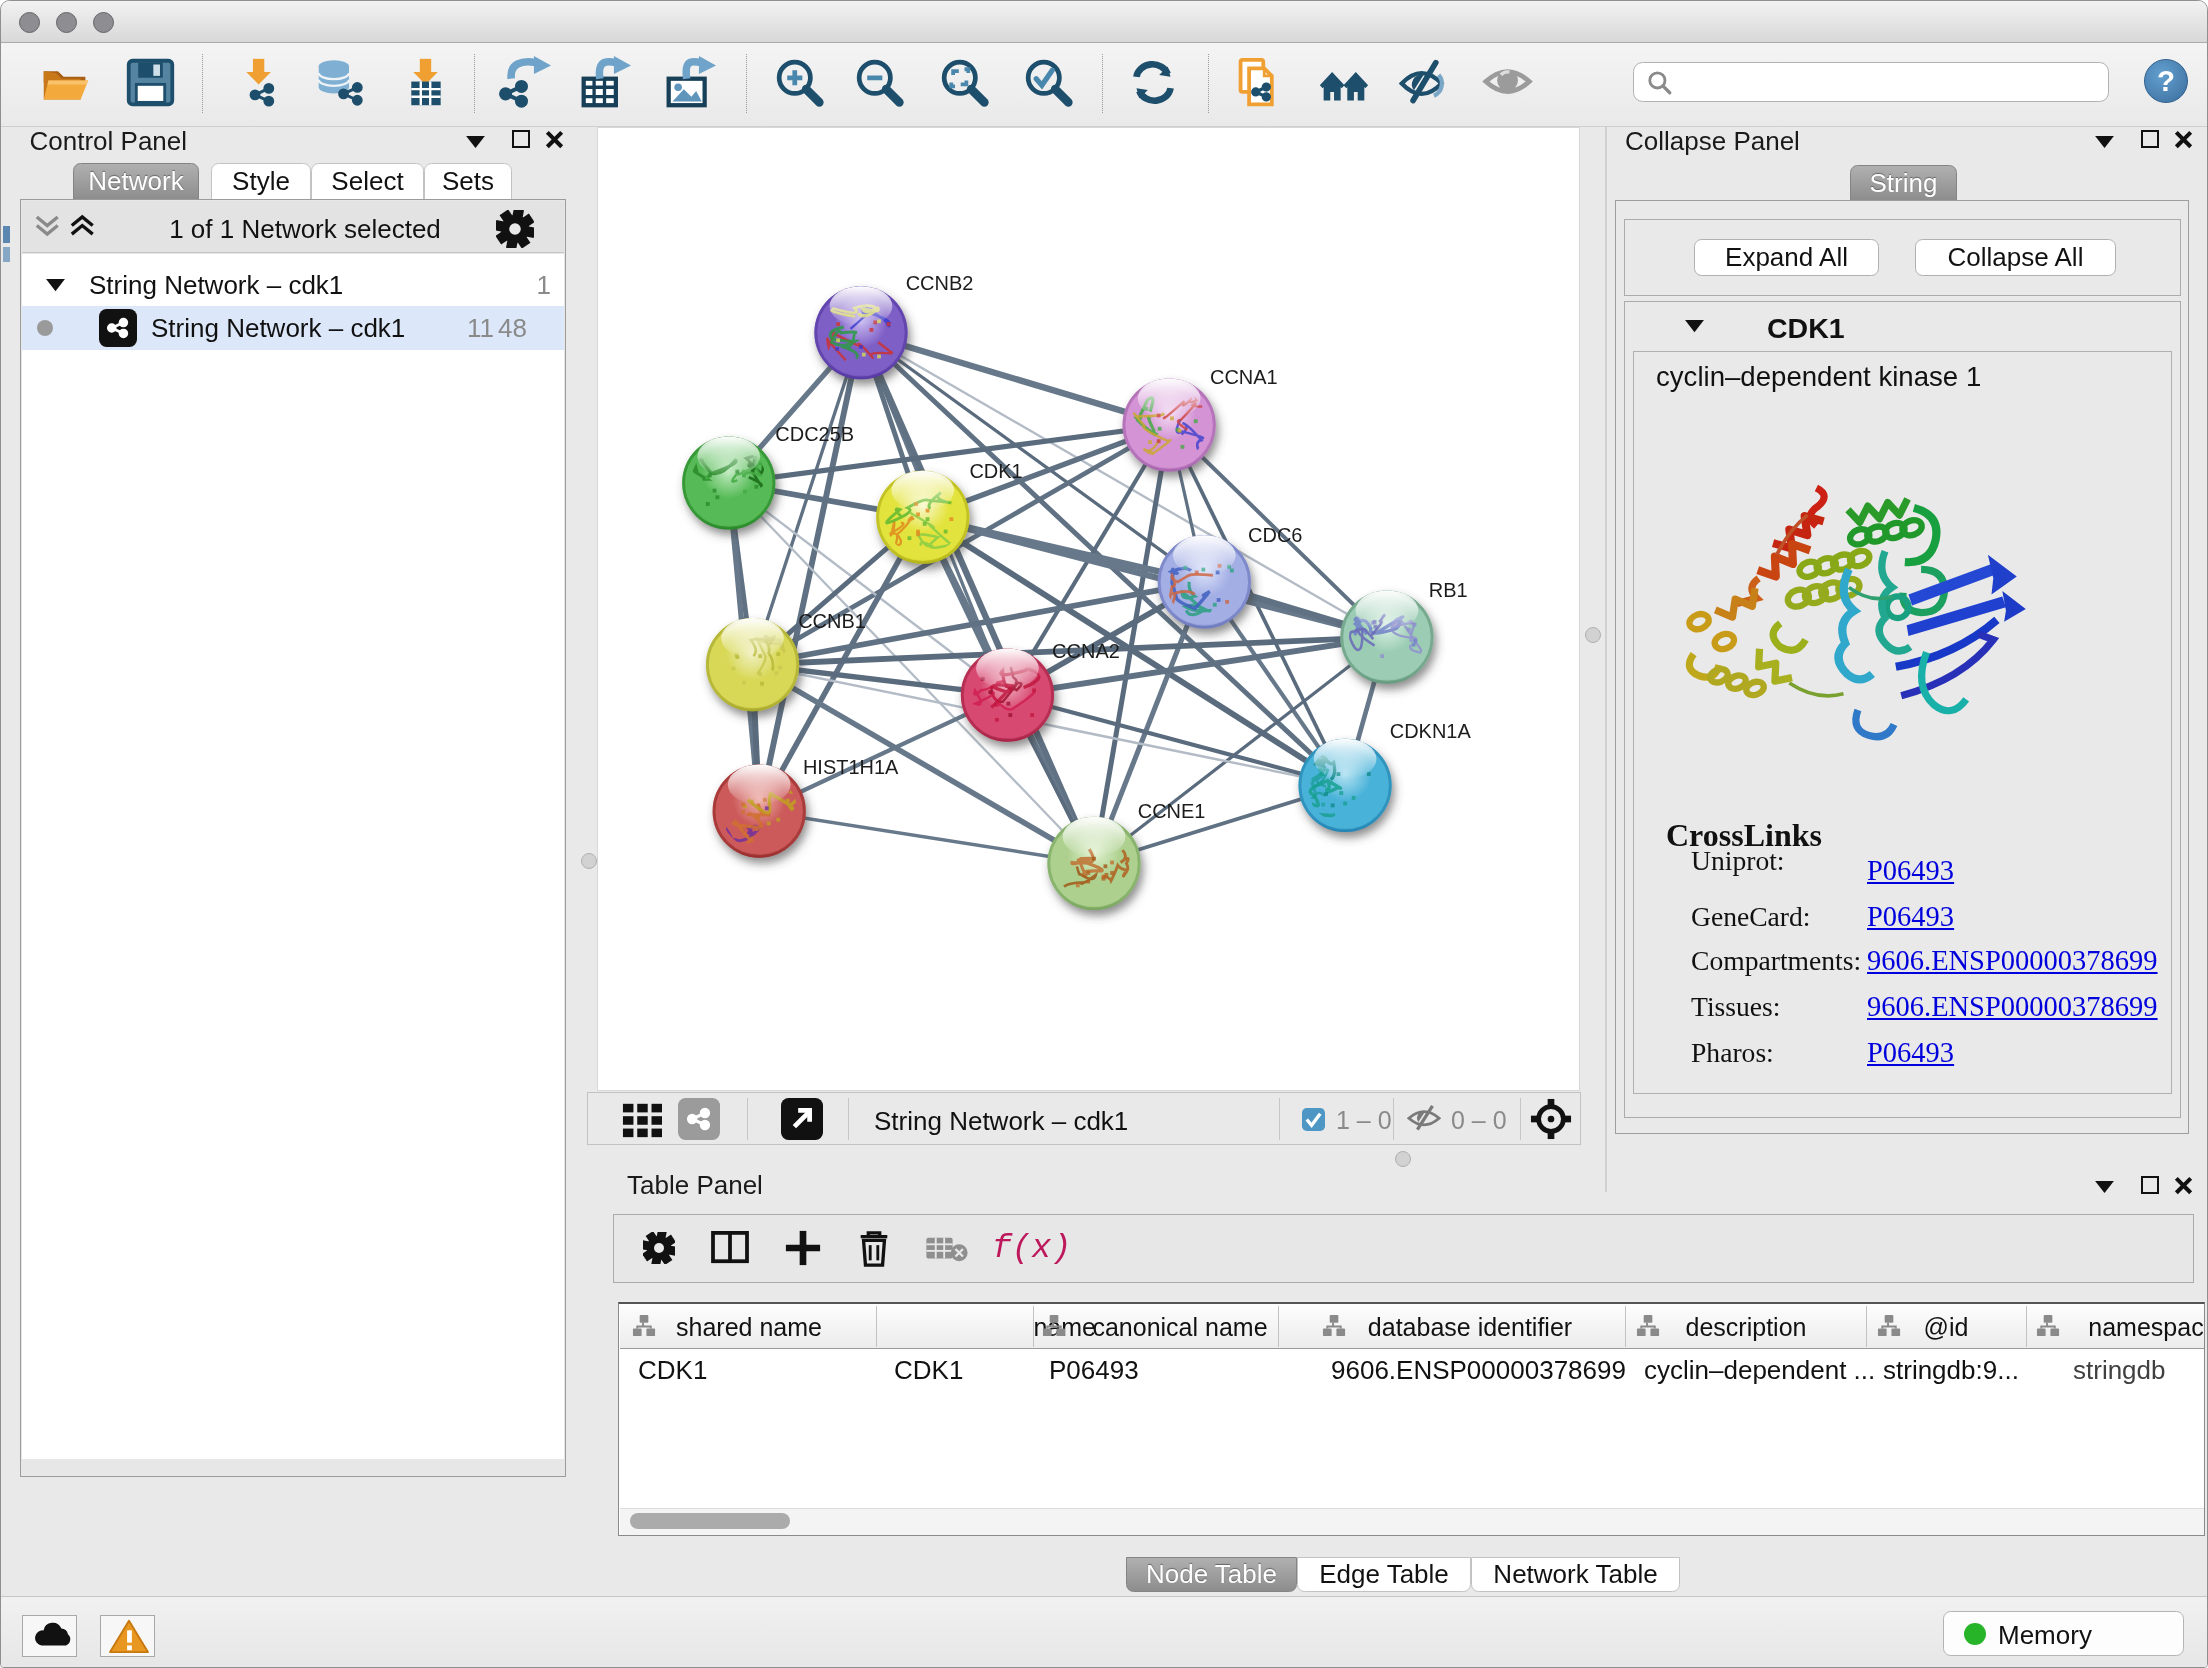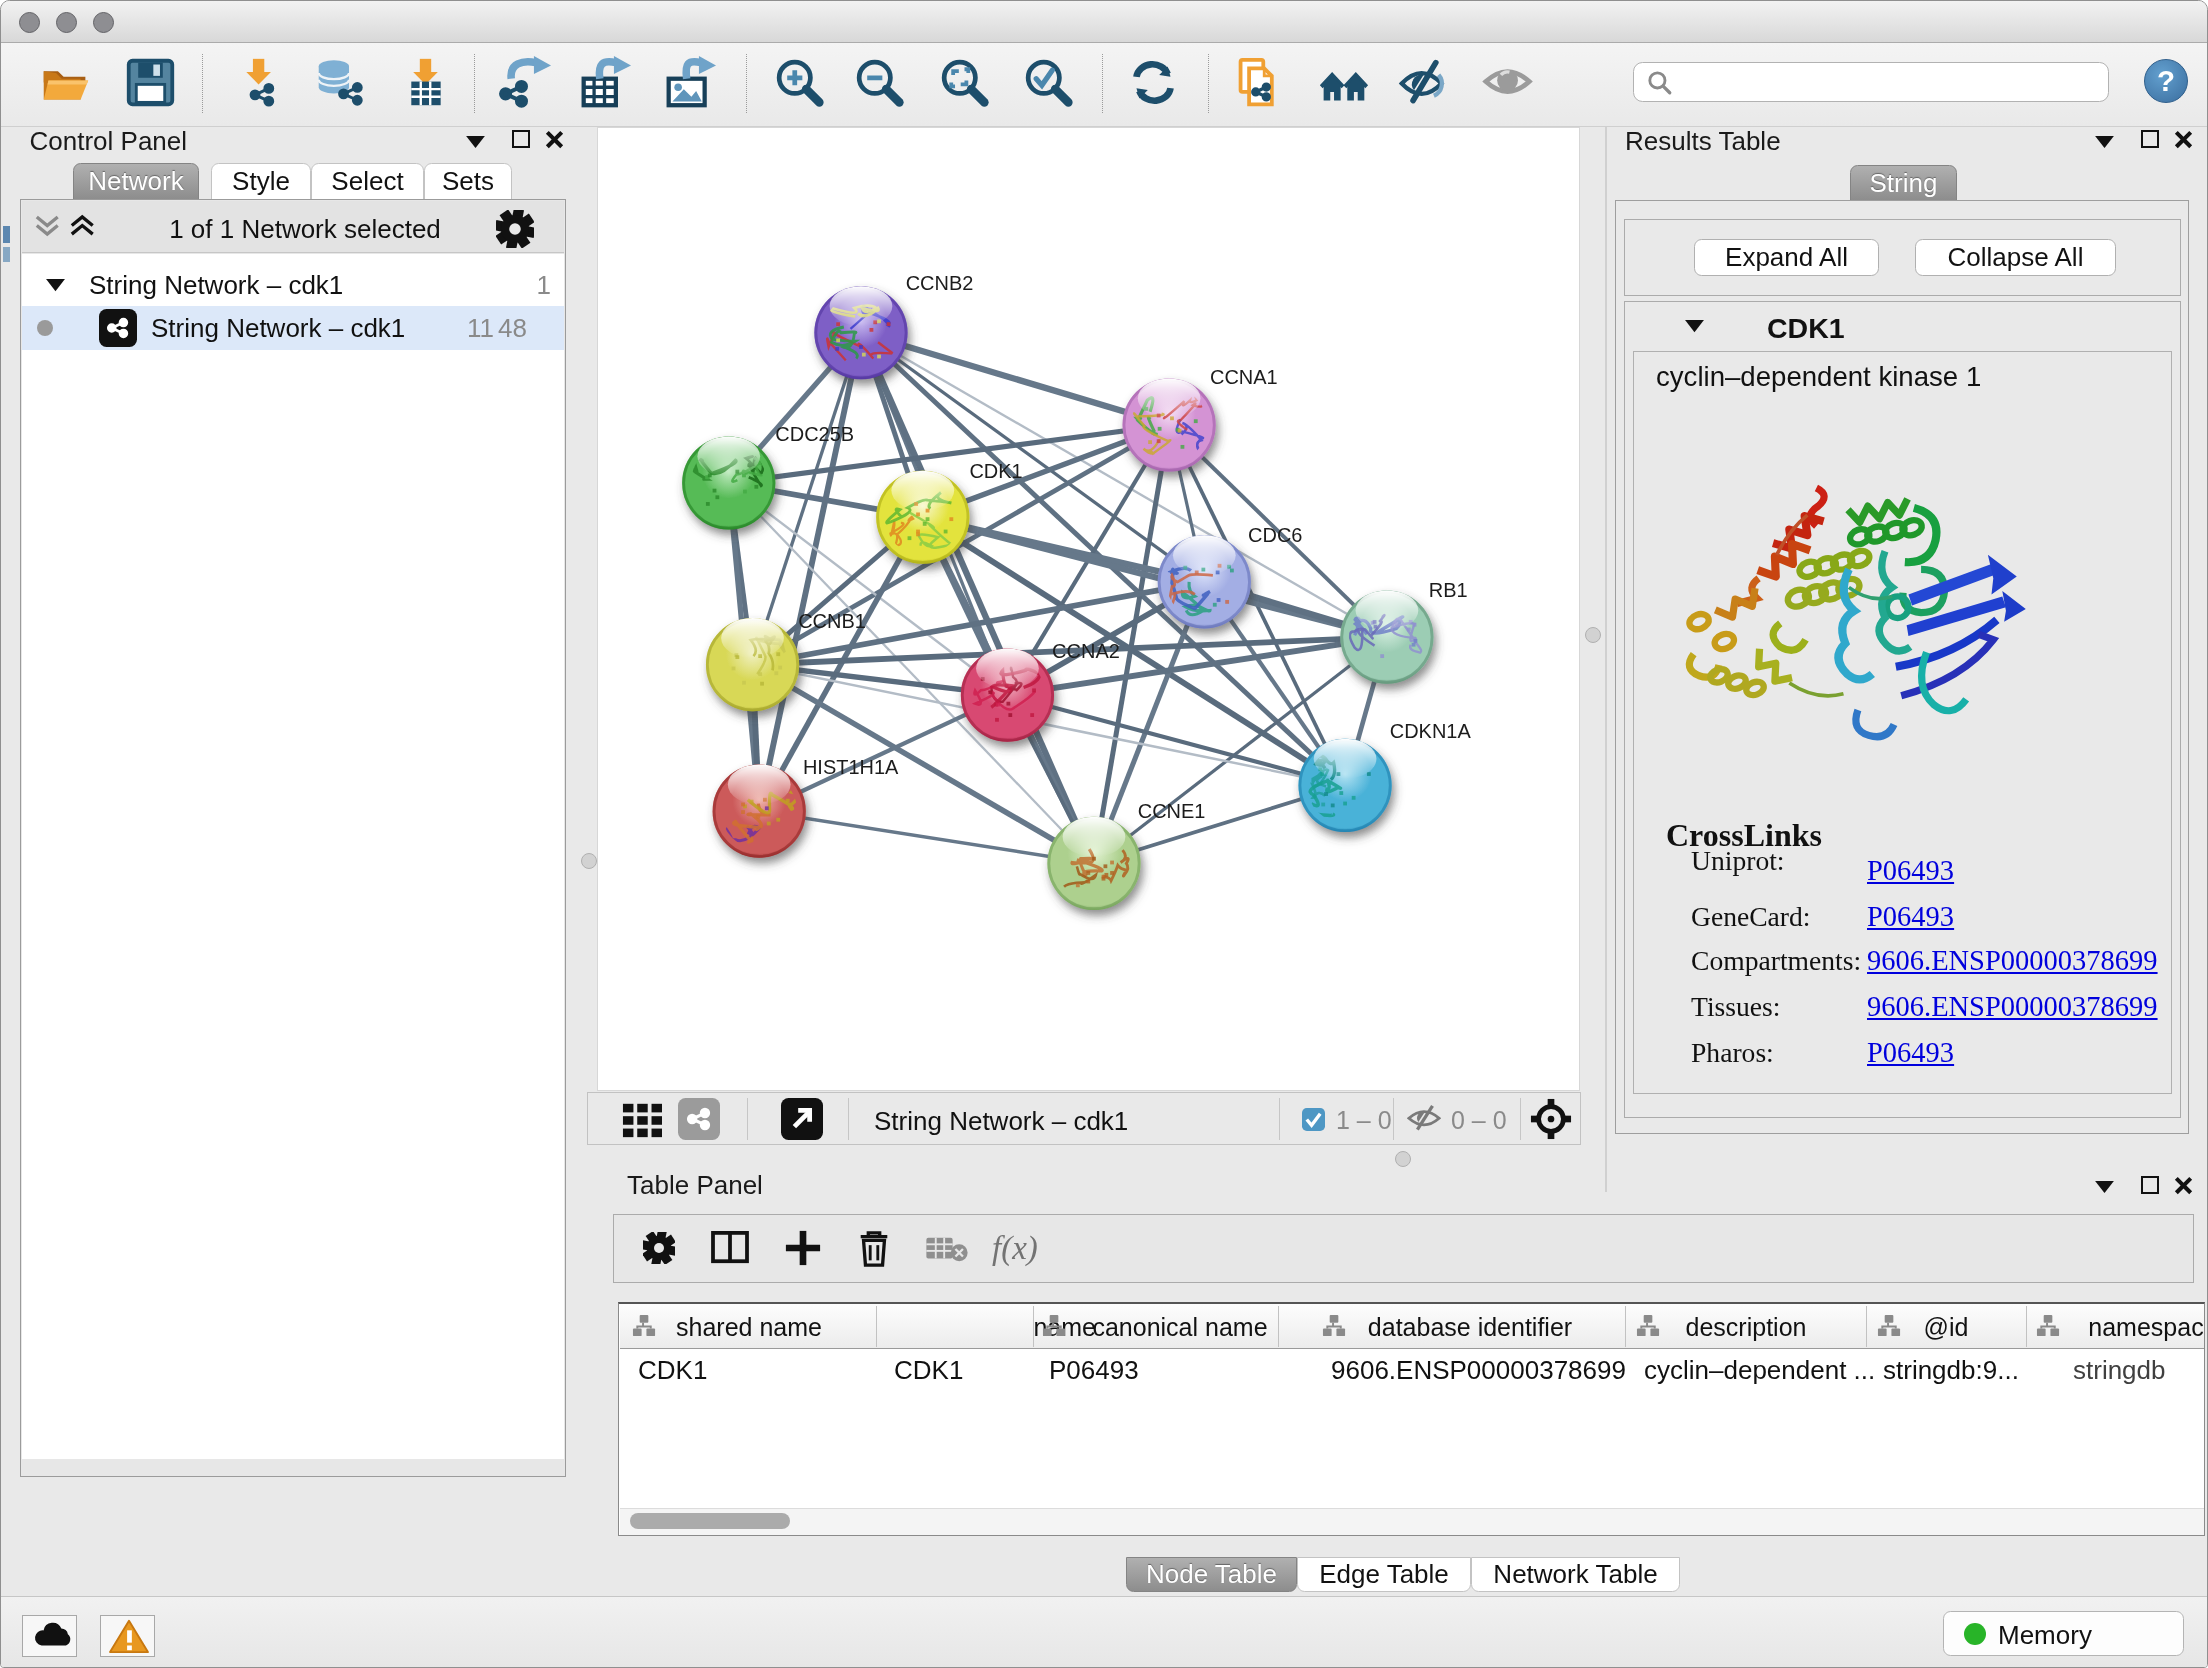--- a/index.html
+++ b/index.html
@@ -688,21 +688,21 @@
         <line x1="22" y1="35" x2="22" y2="43"></line>
         <line x1="1" y1="22" x2="9" y2="22"></line>
         <line x1="35" y1="22" x2="43" y2="22"></line>
       </g>
       <circle cx="22" cy="22" r="3.5" fill="#111"></circle>
     </svg>
 <div style="position:absolute;left:580px;top:852px;width:16px;height:16px;border-radius:50%;background:#d2d2d2;border:1px solid #b0b0b0;"></div>
 <div style="position:absolute;left:1584px;top:626px;width:16px;height:16px;border-radius:50%;background:#d2d2d2;border:1px solid #b0b0b0;"></div>
 <div style="position:absolute;left:1394px;top:1150px;width:16px;height:16px;border-radius:50%;background:#d2d2d2;border:1px solid #b0b0b0;"></div>
 <div style="position:absolute;left:1604px;top:126px;width:1.9px;height:1065px;background:#d0d0d0;"></div>
-<div style="position:absolute;left:1624px;top:125px;font-size:26px;color:#1a1a1a;">Results Table</div>
+<div style="position:absolute;left:1624px;top:125px;font-size:26px;color:#1a1a1a;">Collapse Panel</div>
 <svg style="position:absolute;left:2093px;top:133px;" width="21" height="15" viewBox="0 0 22 16">
       <path d="M1 2 h20 l-10 13 z" fill="#111"></path>
     </svg>
     <div style="position:absolute;left:2140px;top:129px;width:18px;height:18px;border:2.9px solid #111;background:transparent;"></div>
     <svg style="position:absolute;left:2171px;top:127px;" width="23" height="23" viewBox="0 0 24 24">
       <path d="M3 6 L6 3 L12 9 L18 3 L21 6 L15 12 L21 18 L18 21 L12 15 L6 21 L3 18 L9 12 z" fill="#111"></path>
     </svg>
 <div style="position:absolute;left:1849px;top:164px;width:107px;height:36px;background:linear-gradient(#b0b0b0,#8d8d8d);border:1px solid #848484;color:#fff;text-shadow:0 -1px 1px #666;border-radius:7.6px 7.6px 0 0;font-size:26px;text-align:center;line-height:34px;">String</div>
 <div style="position:absolute;left:1614px;top:199px;width:574px;height:934px;background:#e9e9e9;border:1.9px solid #9e9e9e;"></div>
 <div style="position:absolute;left:1623px;top:218px;width:557px;height:77px;background:#e9e9e9;border:1px solid #ababab;"></div>
@@ -818,21 +818,21 @@
       </g>
       <g stroke="#e7e7e7" stroke-width="2">
         <line x1="1" y1="11" x2="29" y2="11"></line>
         <line x1="1" y1="18" x2="29" y2="18"></line>
         <line x1="11" y1="4" x2="11" y2="26"></line>
         <line x1="20" y1="4" x2="20" y2="26"></line>
       </g>
       <circle cx="36" cy="20" r="9" fill="#8f8f8f"></circle>
       <path d="M32 16 l8 8 M40 16 l-8 8" stroke="#e7e7e7" stroke-width="2.5"></path>
     </svg>
-<div style="position:absolute;left:991px;top:1229px;font-family:Liberation Serif, serif;font-style:italic;font-size:33px;color:#737373;">f(x)</div>
+<div style="position:absolute;left:991px;top:1229px;font-family:Liberation Mono, monospace;font-style:italic;font-size:33px;color:#be185d;">f(x)</div>
 <div style="position:absolute;left:617px;top:1301px;width:1587px;height:234px;background:#ffffff;border:1.9px solid #8a8a8a;border-top:2.9px solid #555;"></div>
 <div style="position:absolute;left:619px;top:1303px;width:1584px;height:45px;background:linear-gradient(#fdfdfd,#ececec);border-bottom:1.9px solid #9a9a9a;"></div>
 <svg style="position:absolute;left:631px;top:1313px;" width="25" height="25" viewBox="0 0 26 26">
       <g fill="#8a8a8a">
         <rect x="8" y="1" width="9" height="8" rx="1"></rect>
         <rect x="1" y="15" width="9" height="8" rx="1"></rect>
         <rect x="15" y="15" width="9" height="8" rx="1"></rect>
         <path d="M11.5 9 v4 M5.5 15 v-2 h14 v2 M11.5 11 v2" stroke="#8a8a8a" stroke-width="2" fill="none"></path>
       </g>
     </svg>

